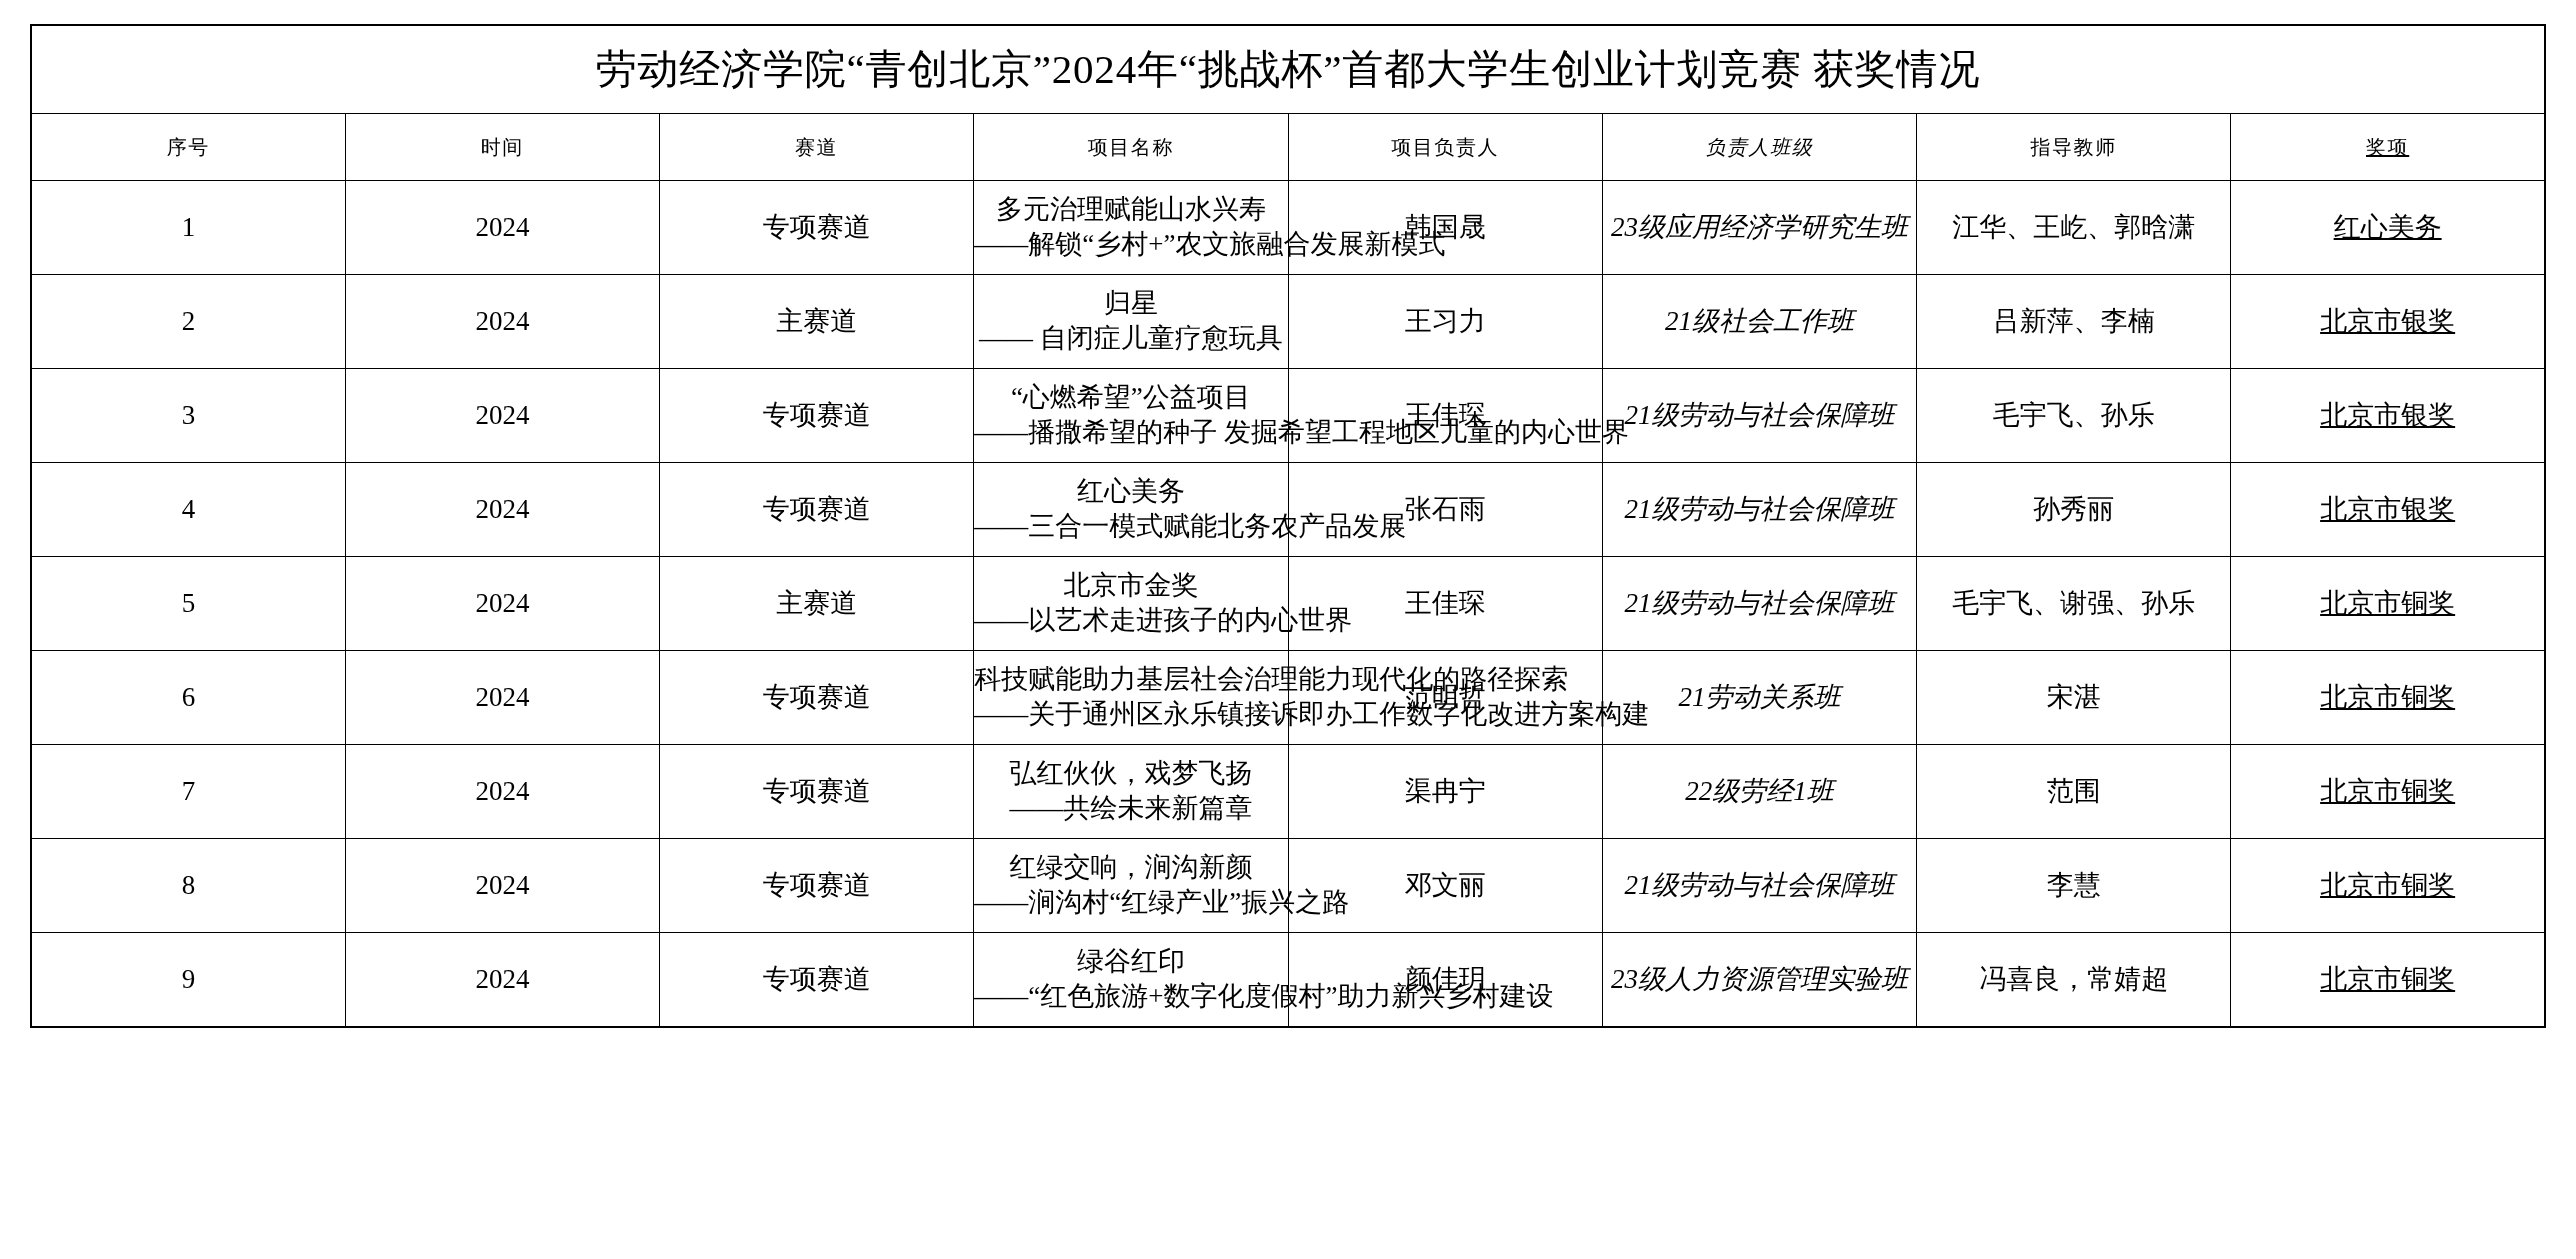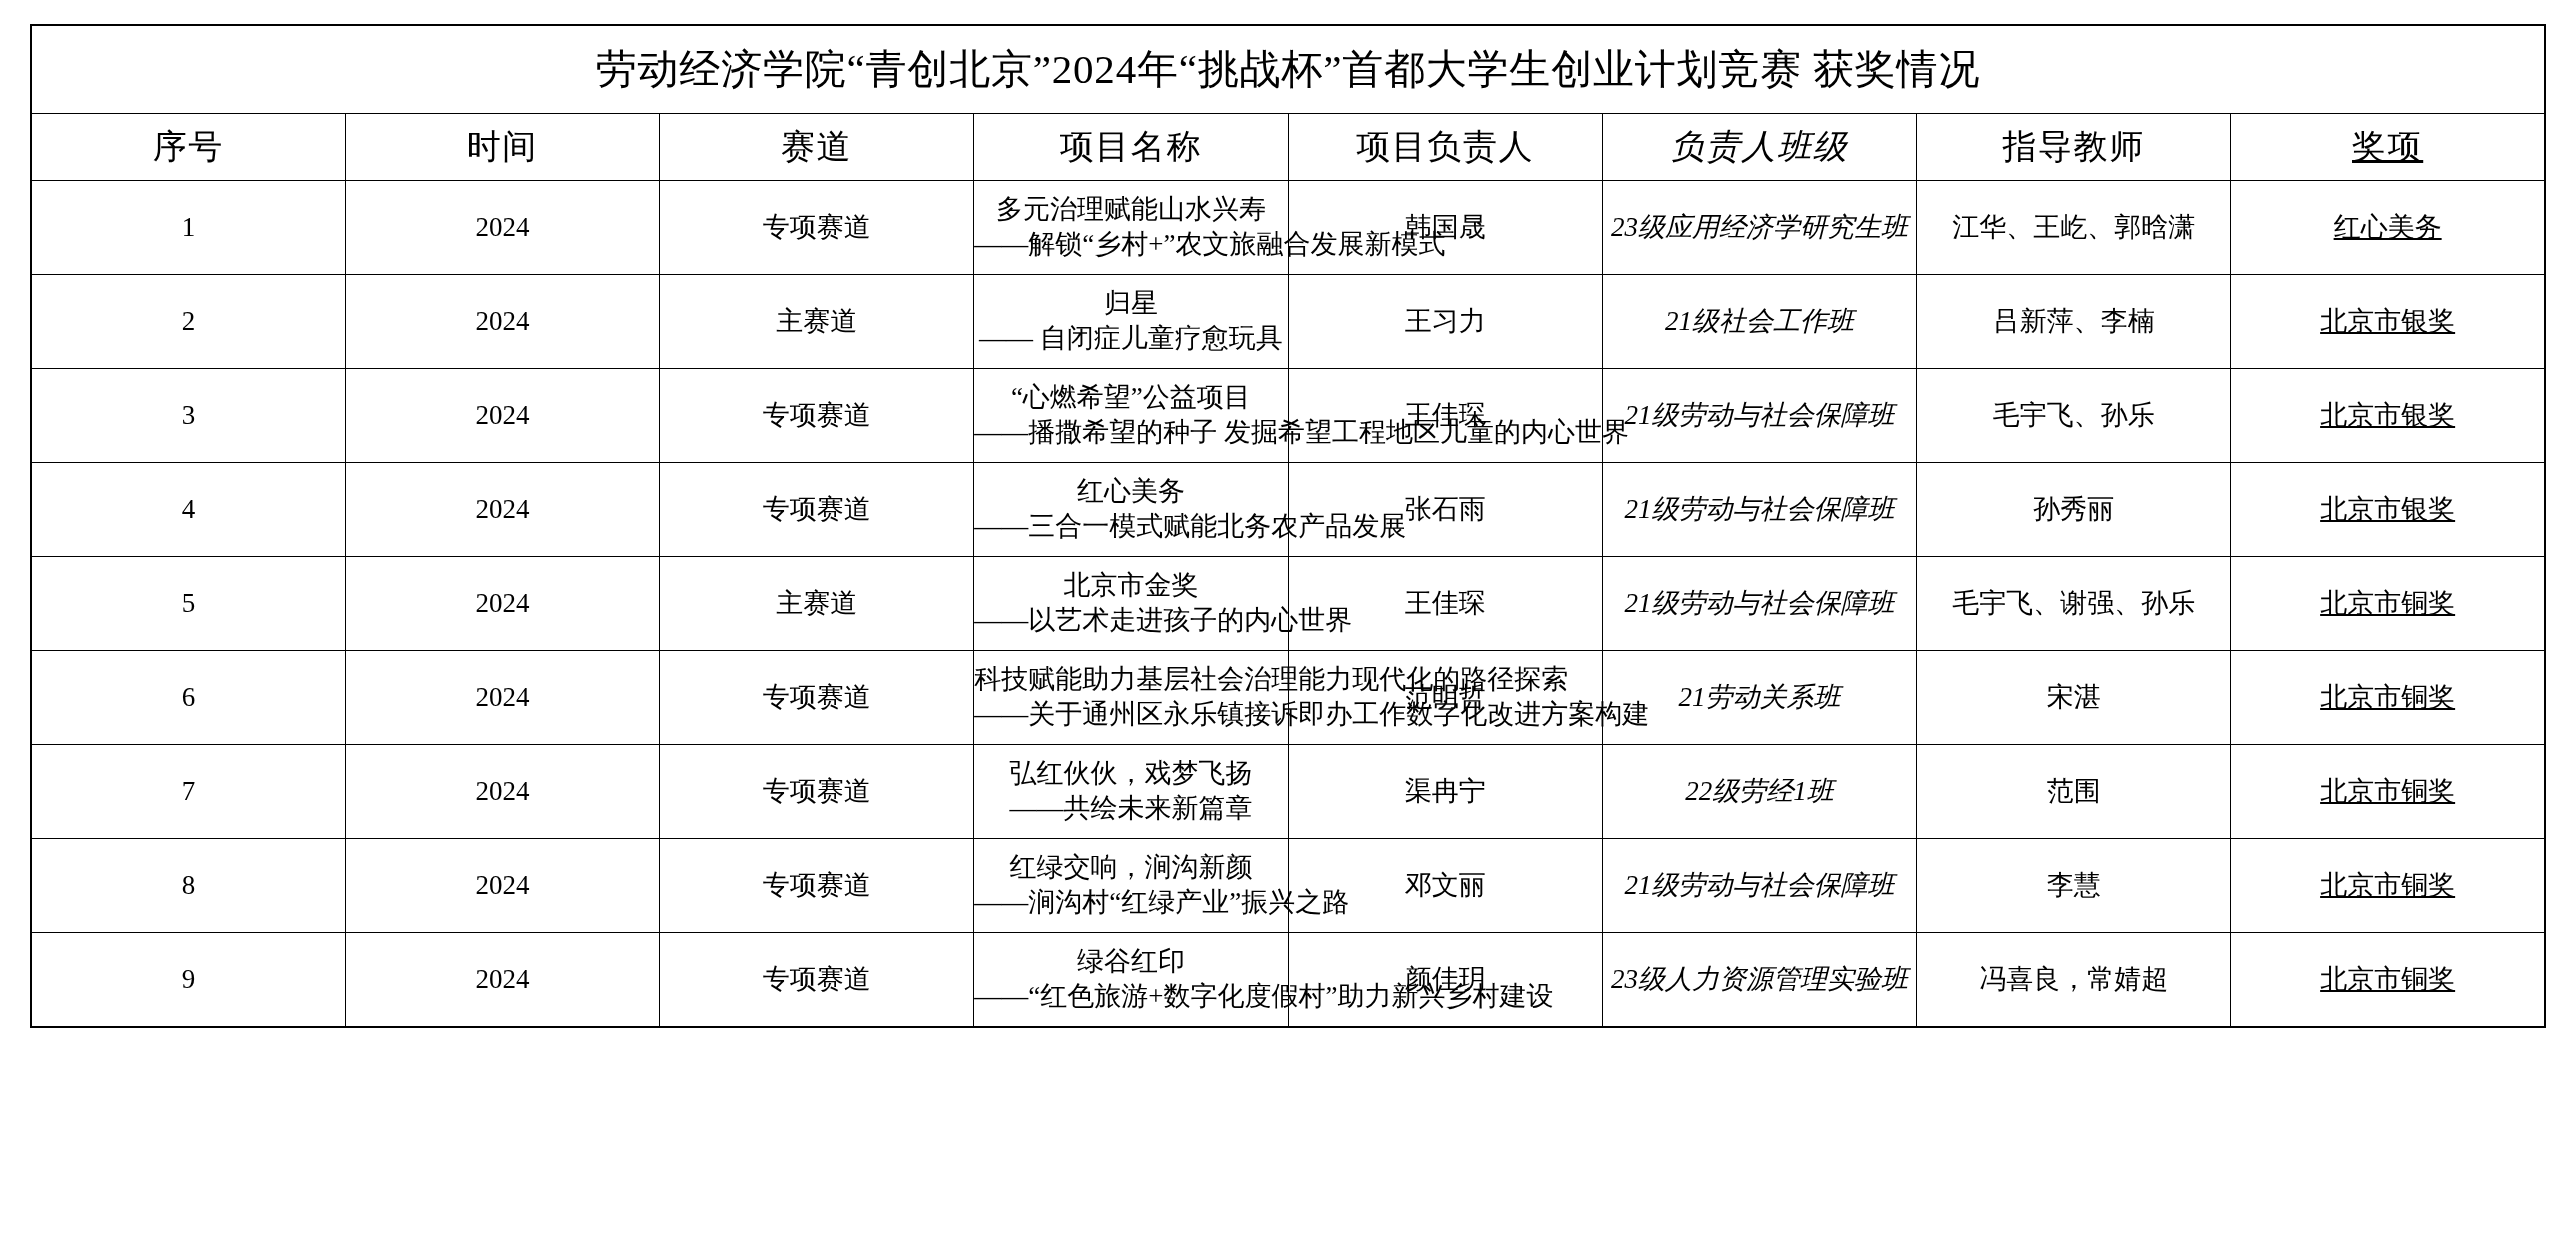--- a/index.html
+++ b/index.html
@@ -41,21 +41,21 @@
     font-size: 41px;
     font-weight: bold;
     letter-spacing: 0.8px;
     line-height: 1.2;
     padding: 4.7px 8px;
     white-space: nowrap;
   }
   
   .header-cell {
     height: 66px;
-    font-size: 34px;
+    font-size: 20px;
     font-weight: bold;
     letter-spacing: 1.6px;
     padding: 3.2px 4.7px;
   }
   
   .data-cell {
     height: 93px;
     font-size: 27px;
     line-height: 1.25;
     padding: 4.7px 6.3px;

